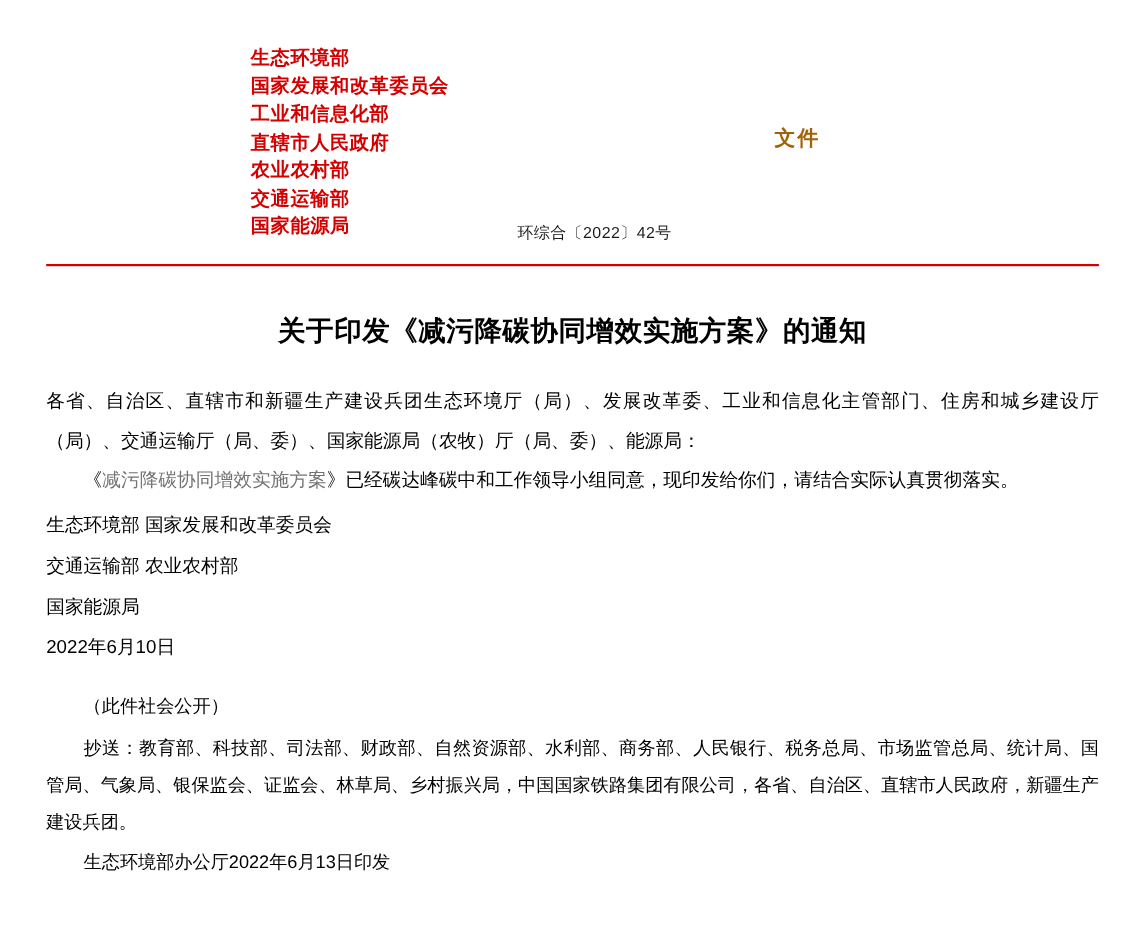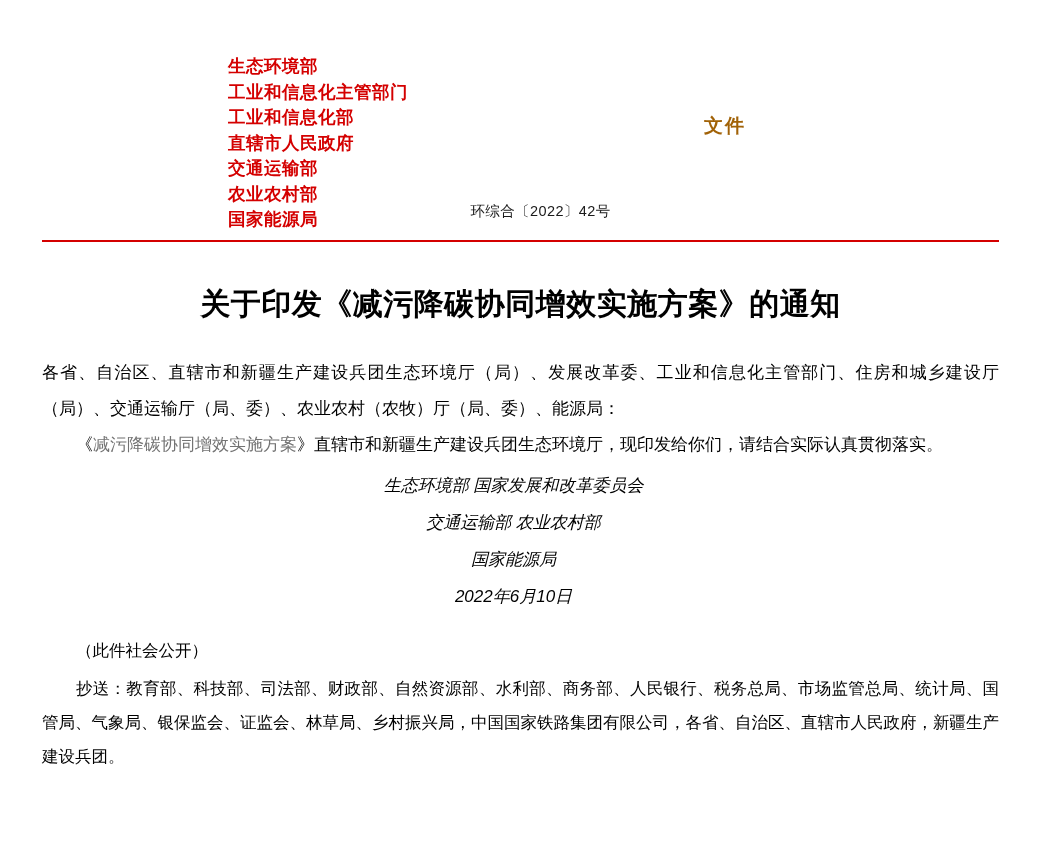--- a/index.html
+++ b/index.html
@@ -26,21 +26,21 @@
   
   .letterhead {
     position: relative;
     padding-top: 34px;
     height: 196px;
     box-sizing: border-box;
   }
   .agency-list {
     position: absolute;
     left: 228px;
-    top: 54px;
+    top: 40px;
     color: #d40000;
     font-weight: bold;
     font-size: 17.5px;
     line-height: 25.5px;
     letter-spacing: 0.5px;
   }
   .agency-list div {
     white-space: nowrap;
   }
   .doc-word {
@@ -71,21 +71,21 @@
     left: 42px;
     right: 42px;
     bottom: 0;
     height: 2px;
     background: #d40000;
   }
 
   
   .title {
     text-align: center;
-    font-size: 30px;
+    font-size: 25px;
     font-weight: bold;
     color: #000;
     margin-top: 42px;
     letter-spacing: 0.5px;
   }
 
   
   .body-text {
     margin: 30px 42px 0 42px;
     font-size: 17px;
@@ -99,24 +99,23 @@
   .para.indent {
     text-indent: 34px;
   }
   .link {
     color: #737373;
   }
 
   
   .sign-block {
     margin: 4px 56px 0 42px;
-    text-align: center;
+    text-align: left;
     font-size: 17px;
     line-height: 37px;
-    font-style: italic;
   }
 
   
   .footer-notes {
     margin: 18px 42px 0 42px;
     font-size: 16.5px;
     line-height: 34px;
     text-align: justify;
   }
   .footer-notes .indent {
@@ -132,47 +131,48 @@
   }
 </style>
 </head>
 <body>
 
 <div class="page">
 
   <div class="letterhead">
     <div class="agency-list">
       <div>生态环境部</div>
-      <div>工业和信息化主管部门</div>
+      <div>国家发展和改革委员会</div>
       <div>工业和信息化部</div>
       <div>直辖市人民政府</div>
+      <div>农业农村部</div>
       <div>交通运输部</div>
-      <div>农业农村部</div>
       <div>国家能源局</div>
     </div>
     <div class="doc-word">文件</div>
   </div>
 
   <div class="docnum-wrap">
     <div class="docnum">环综合〔2022〕42号</div>
     <div class="red-rule"></div>
   </div>
 
   <h1 class="title">关于印发《减污降碳协同增效实施方案》的通知</h1>
 
   <div class="body-text">
-    <p class="para">各省、自治区、直辖市和新疆生产建设兵团生态环境厅（局）、发展改革委、工业和信息化主管部门、住房和城乡建设厅（局）、交通运输厅（局、委）、农业农村（农牧）厅（局、委）、能源局：</p>
-    <p class="para indent"><span>《</span><span class="link">减污降碳协同增效实施方案</span><span>》直辖市和新疆生产建设兵团生态环境厅，现印发给你们，请结合实际认真贯彻落实。</span></p>
+    <p class="para">各省、自治区、直辖市和新疆生产建设兵团生态环境厅（局）、发展改革委、工业和信息化主管部门、住房和城乡建设厅（局）、交通运输厅（局、委）、国家能源局（农牧）厅（局、委）、能源局：</p>
+    <p class="para indent"><span>《</span><span class="link">减污降碳协同增效实施方案</span><span>》已经碳达峰碳中和工作领导小组同意，现印发给你们，请结合实际认真贯彻落实。</span></p>
   </div>
 
   <div class="sign-block">
     <div>生态环境部 国家发展和改革委员会</div>
     <div>交通运输部 农业农村部</div>
     <div>国家能源局</div>
     <div>2022年6月10日</div>
   </div>
 
   <div class="footer-notes">
     <div class="public-note">（此件社会公开）</div>
     <div class="indent">抄送：教育部、科技部、司法部、财政部、自然资源部、水利部、商务部、人民银行、税务总局、市场监管总局、统计局、国管局、气象局、银保监会、证监会、林草局、乡村振兴局，中国国家铁路集团有限公司，各省、自治区、直辖市人民政府，新疆生产建设兵团。</div>
+    <div class="printline">生态环境部办公厅2022年6月13日印发</div>
   </div>
 
 </div>
 
 </body></html>

